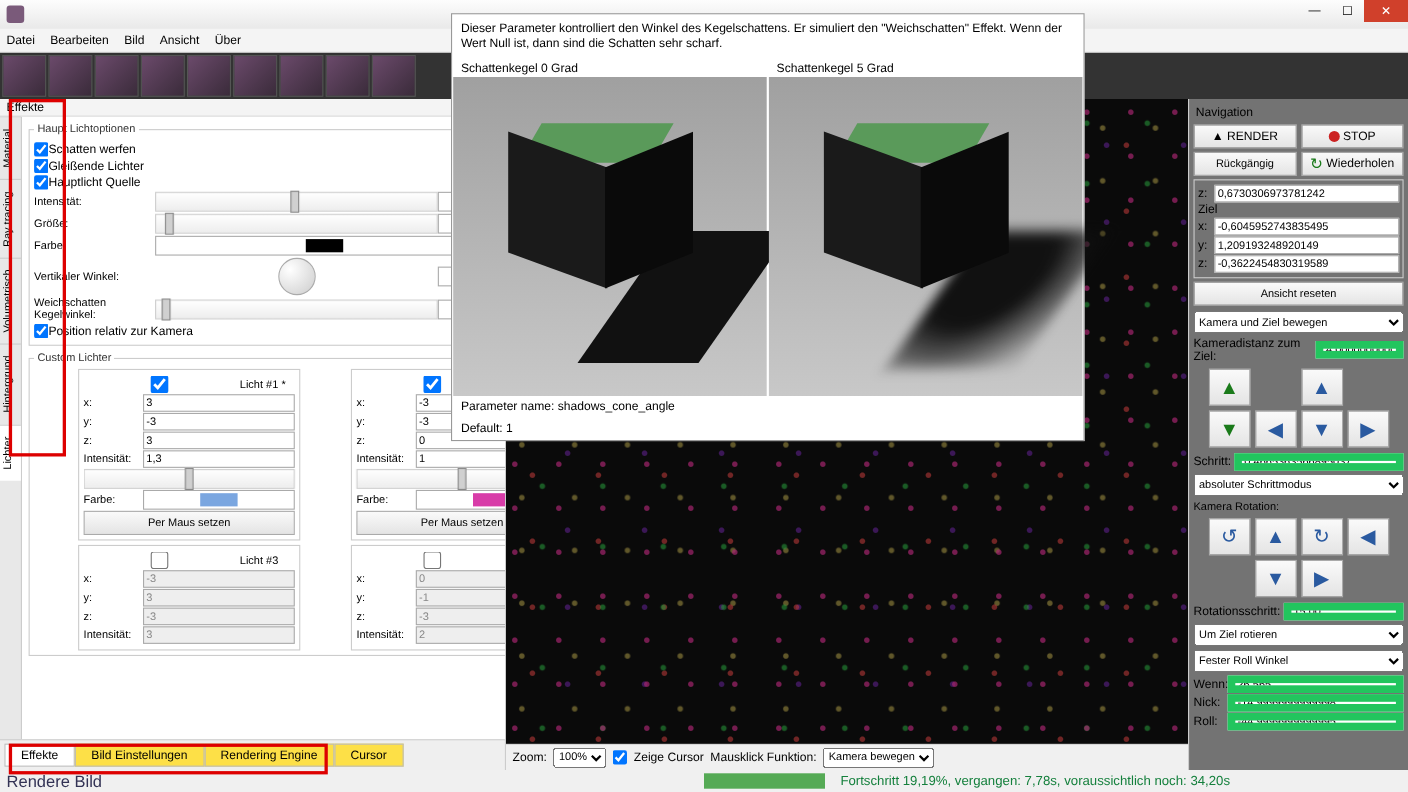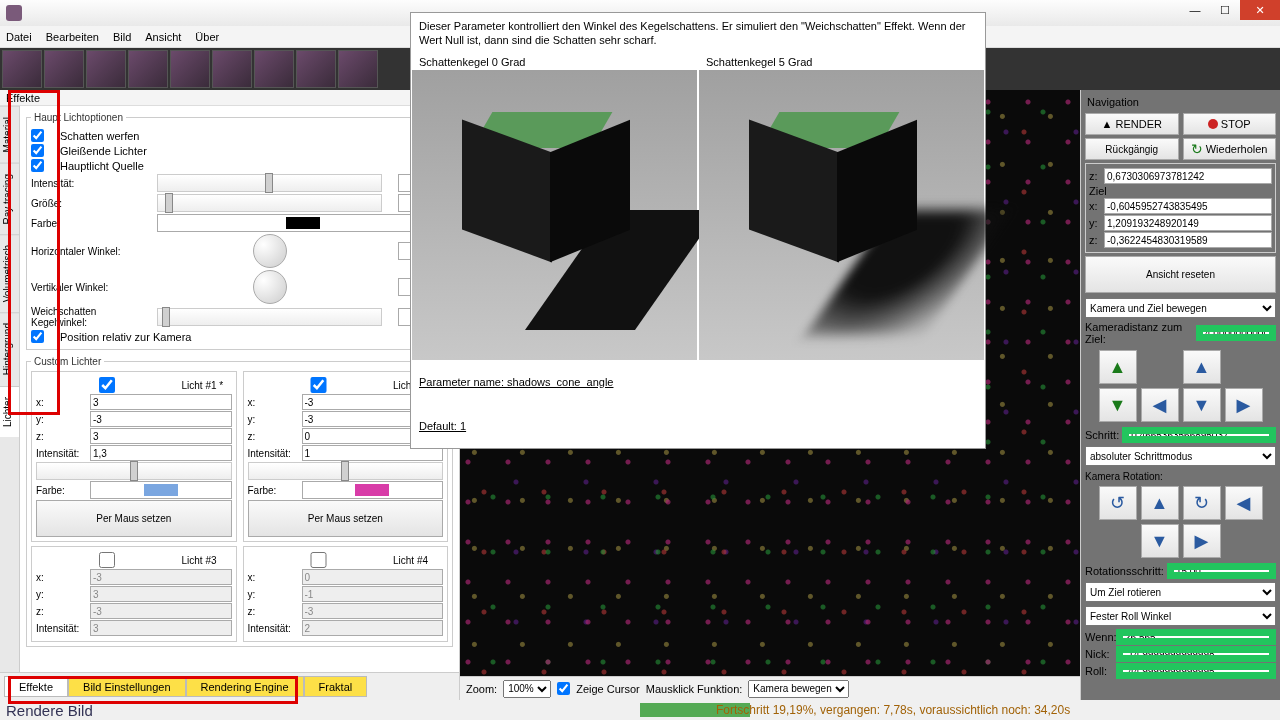--- a/index.html
+++ b/index.html
@@ -17,45 +17,45 @@
 .centerpanel { flex: 1; position: relative; background: #111; overflow: hidden; }
 .rightpanel { width: 200px; background: #737373; border-left: 1px solid #ccc; padding: 4px; overflow: hidden; }
 .leftbody { flex: 1; display: flex; overflow: hidden; }
 .vtabs { width: 20px; background: #e8e8e8; border-right: 1px solid #ccc; display: flex; flex-direction: column; }
 .vtab { writing-mode: vertical-rl; transform: rotate(180deg); padding: 10px 2px; font-size: 10px; border-bottom: 1px solid #ccc; }
 .vtab.active { background: #fff; }
 .effekte-header { height: 16px; padding: 2px 6px; font-size: 11px; background: #f4f4f4; border-bottom: 1px solid #ddd; }
 .form { flex: 1; padding: 6px; overflow-y: auto; background: #fff; }
 fieldset { border: 1px solid #ccc; margin-bottom: 6px; padding: 4px; }
 .fstitle { font-size: 10px; color: #333; padding: 0 3px; }
-.row { display: flex; align-items: center; gap: 16px; margin: 2px 0; }
+.row { display: flex; align-items: center; gap: 0; margin: 2px 0; }
 .row label { width: 110px; font-size: 10px; }
 .row input[type=text] { width: 50px; height: 18px; font-size: 10px; padding: 0 2px; border: 1px solid #aaa; text-align: right; }
 .row .wide { flex: 1; }
 .slider { flex: 1; height: 18px; position: relative; background: linear-gradient(#fff,#eee); border: 1px solid #ccc; }
 .slider .knob { position: absolute; top: -2px; width: 8px; height: 20px; background: #d0d0d0; border: 1px solid #888; }
 .colorswatch { flex: 1; height: 18px; border: 1px solid #aaa; display: flex; align-items: center; justify-content: center; }
 .colorswatch .inner { width: 34px; height: 12px; }
 .dial { width: 34px; height: 34px; border-radius: 50%; background: radial-gradient(circle at 30% 30%,#fff,#ccc); border: 1px solid #aaa; margin: 0 auto; }
 .lights { display: flex; gap: 6px; }
-.lightcol { flex: 1; border: 1px solid #ccc; padding: 4px; }
+.lightcol { flex: 1; border: 1px solid #ccc; padding: 4px; margin-left: 40px; }
 .lightcol .lrow { display: flex; align-items: center; gap: 4px; margin: 1px 0; }
 .lightcol .lrow span { width: 50px; font-size: 10px; }
 .lightcol .lrow input { flex: 1; height: 16px; font-size: 10px; border: 1px solid #aaa; padding: 0 2px; }
 .lightcol.disabled input { background: #eee; color: #888; }
-.btn { width: 100%; height: 37px; background: linear-gradient(#fafafa,#e4e4e4); border: 1px solid #aaa; font-size: 10px; }
+.btn { width: 100%; height: 22px; background: linear-gradient(#fafafa,#e4e4e4); border: 1px solid #aaa; font-size: 10px; }
 .bottomtabs { height: 28px; display: flex; border-top: 1px solid #ccc; padding: 3px 4px; gap: 0; }
 .btab { padding: 4px 14px; border: 1px solid #bbb; background: #fde047; font-size: 11px; }
 .btab.active { background: #fff; }
 .redbox { border: 3px solid #d00; position: absolute; pointer-events: none; z-index: 50; }
 #redbox1 { left: 8px; top: 90px; width: 52px; height: 325px; }
 #redbox2 { left: 8px; top: 676px; width: 290px; height: 28px; }
 .statusbar { height: 20px; background: #f0f0f0; display: flex; align-items: center; padding: 0 6px; font-size: 12px; color: #336; position: relative; }
 .statusbar .prog { position: absolute; left: 640px; width: 110px; height: 14px; background: #5a5; }
-.statusbar .ptxt { position: absolute; left: 716px; font-size: 12px; color: #a16207; }
+.statusbar .ptxt { position: absolute; left: 764px; font-size: 12px; color: #15803d; }
 .render-canvas { width: 100%; height: calc(100% - 24px); background: #0a0a0a; position: relative; overflow: hidden; }
 .noise { position: absolute; inset: 0; background:
   radial-gradient(circle at 20% 30%, rgba(180,40,120,.7) 0 2px, transparent 3px),
   radial-gradient(circle at 60% 40%, rgba(40,160,60,.6) 0 2px, transparent 3px),
   radial-gradient(circle at 40% 70%, rgba(200,60,60,.6) 0 2px, transparent 3px),
   radial-gradient(circle at 80% 60%, rgba(120,40,180,.5) 0 2px, transparent 3px),
   radial-gradient(circle at 30% 55%, rgba(200,180,80,.5) 0 2px, transparent 3px),
   #0b0b0b;
   background-size: 40px 40px, 55px 55px, 60px 60px, 70px 70px, 48px 48px, auto; opacity: .9; }
 .center-bottom { height: 24px; background: #f0f0f0; display: flex; align-items: center; gap: 6px; padding: 0 6px; border-top: 1px solid #ccc; font-size: 10px; }
@@ -65,21 +65,21 @@
 .tooltip .tt-imgs { display: flex; }
 .tooltip .tt-col { flex: 1; }
 .tooltip .tt-col .cap { padding: 2px 8px; font-size: 11px; }
 .tooltip .tt-col .pic { height: 290px; background: linear-gradient(#a0a0a0,#c8c8c8); position: relative; margin: 0 1px; }
 .cube { position: absolute; left: 50px; top: 30px; width: 160px; height: 150px; }
 .cube .top { position: absolute; left: 20px; top: 0; width: 120px; height: 60px; background: #5a9a5a; transform: skew(-30deg) scaleY(.6); }
 .cube .side { position: absolute; left: 0; top: 36px; width: 90px; height: 110px; background: #1a1a1a; transform: skewY(20deg); }
 .cube .side2 { position: absolute; left: 88px; top: 36px; width: 80px; height: 110px; background: #0a0a0a; transform: skewY(-22deg); }
 .shadow0 { position: absolute; left: 155px; top: 140px; width: 110px; height: 120px; background: #111; transform: skew(-35deg); }
 .shadow5 { position: absolute; left: 150px; top: 140px; width: 120px; height: 125px; background: radial-gradient(ellipse at 30% 30%, #111 40%, rgba(0,0,0,.1) 90%); transform: skew(-35deg); filter: blur(6px); }
-.tt-foot { padding: 16px 8px; font-size: 11px; text-decoration: underline; }
+.tt-foot { padding: 4px 8px; font-size: 11px; }
 .navheader { font-size: 11px; padding: 2px; }
 .navbtns { display: flex; gap: 4px; margin: 3px 0; }
 .navbtns button { flex: 1; height: 22px; font-size: 10px; background: linear-gradient(#fafafa,#e4e4e4); border: 1px solid #aaa; display: flex; align-items: center; justify-content: center; gap: 3px; }
 .coords { border: 1px solid #ccc; padding: 3px; font-size: 10px; }
 .coords .crow { display: flex; gap: 3px; margin: 1px 0; align-items: center; }
 .coords .crow span { width: 12px; }
 .coords .crow input { flex: 1; height: 16px; font-size: 10px; border: 1px solid #aaa; padding: 0 2px; }
 .arrows { display: flex; flex-wrap: wrap; justify-content: center; gap: 4px; padding: 4px; }
 .arrow { width: 38px; height: 34px; background: linear-gradient(#fafafa,#e4e4e4); border: 1px solid #aaa; display: flex; align-items: center; justify-content: center; font-size: 18px; color: #2a5aa0; }
 .arrow.green { color: #1a7a1a; }
@@ -162,27 +162,20 @@
               </div>
               <input type="text" value="1,00" style="">
             </div>
           <div class="row">
               <label>Farbe:</label>
               <div class="colorswatch">
                 <div class="inner" style="background:#000"></div>
               </div>
             </div>
           <div class="row">
-              <label>Horizontaler Winkel:</label>
-              <div class="wide" style="text-align:center">
-                <div class="dial"></div>
-              </div>
-              <input type="text" value="-45,00" style="">
-            </div>
-          <div class="row">
               <label>Vertikaler Winkel:</label>
               <div class="wide" style="text-align:center">
                 <div class="dial"></div>
               </div>
               <input type="text" value="45,00" style="">
             </div>
           <div class="row">
               <label>Weichschatten Kegelwinkel:</label>
               <div class="slider">
                 <div class="knob" style="left:2%"></div>
@@ -308,21 +301,21 @@
                 </div>
             </div>
           </div>
         </fieldset>
       </div>
     </div>
     <div class="bottomtabs">
       <div class="btab active">Effekte</div>
       <div class="btab">Bild Einstellungen</div>
       <div class="btab">Rendering Engine</div>
-      <div class="btab">Fraktal</div>
+      <div class="btab">Cursor</div>
     </div>
   </div>
 
   <div class="centerpanel">
     <div class="render-canvas">
         <div class="noise"></div>
       </div>
     <div class="center-bottom">
       <span>Zoom:</span>
       <select><option>100%</option></select>

